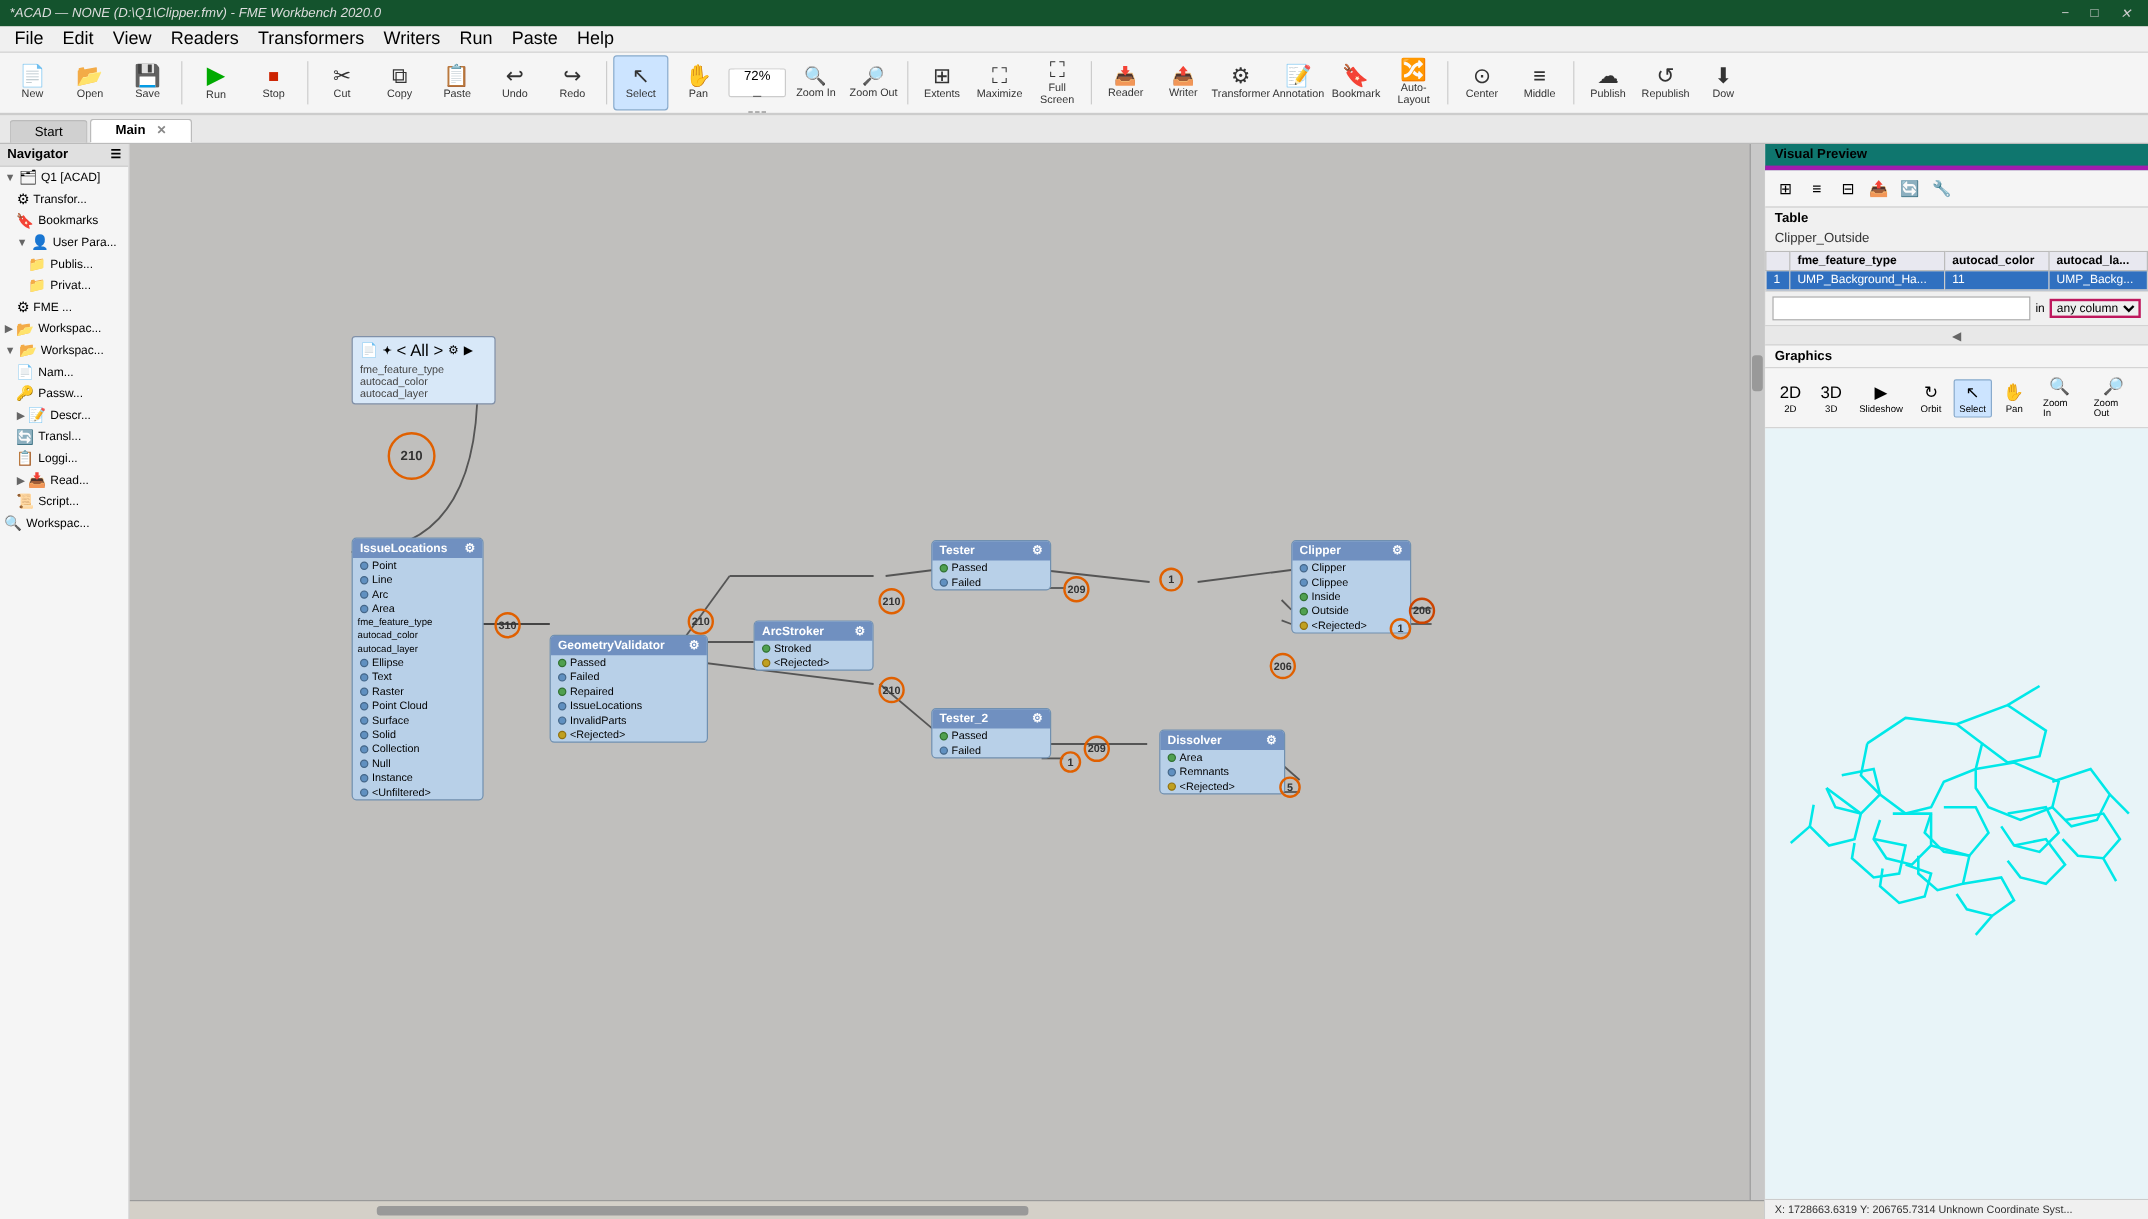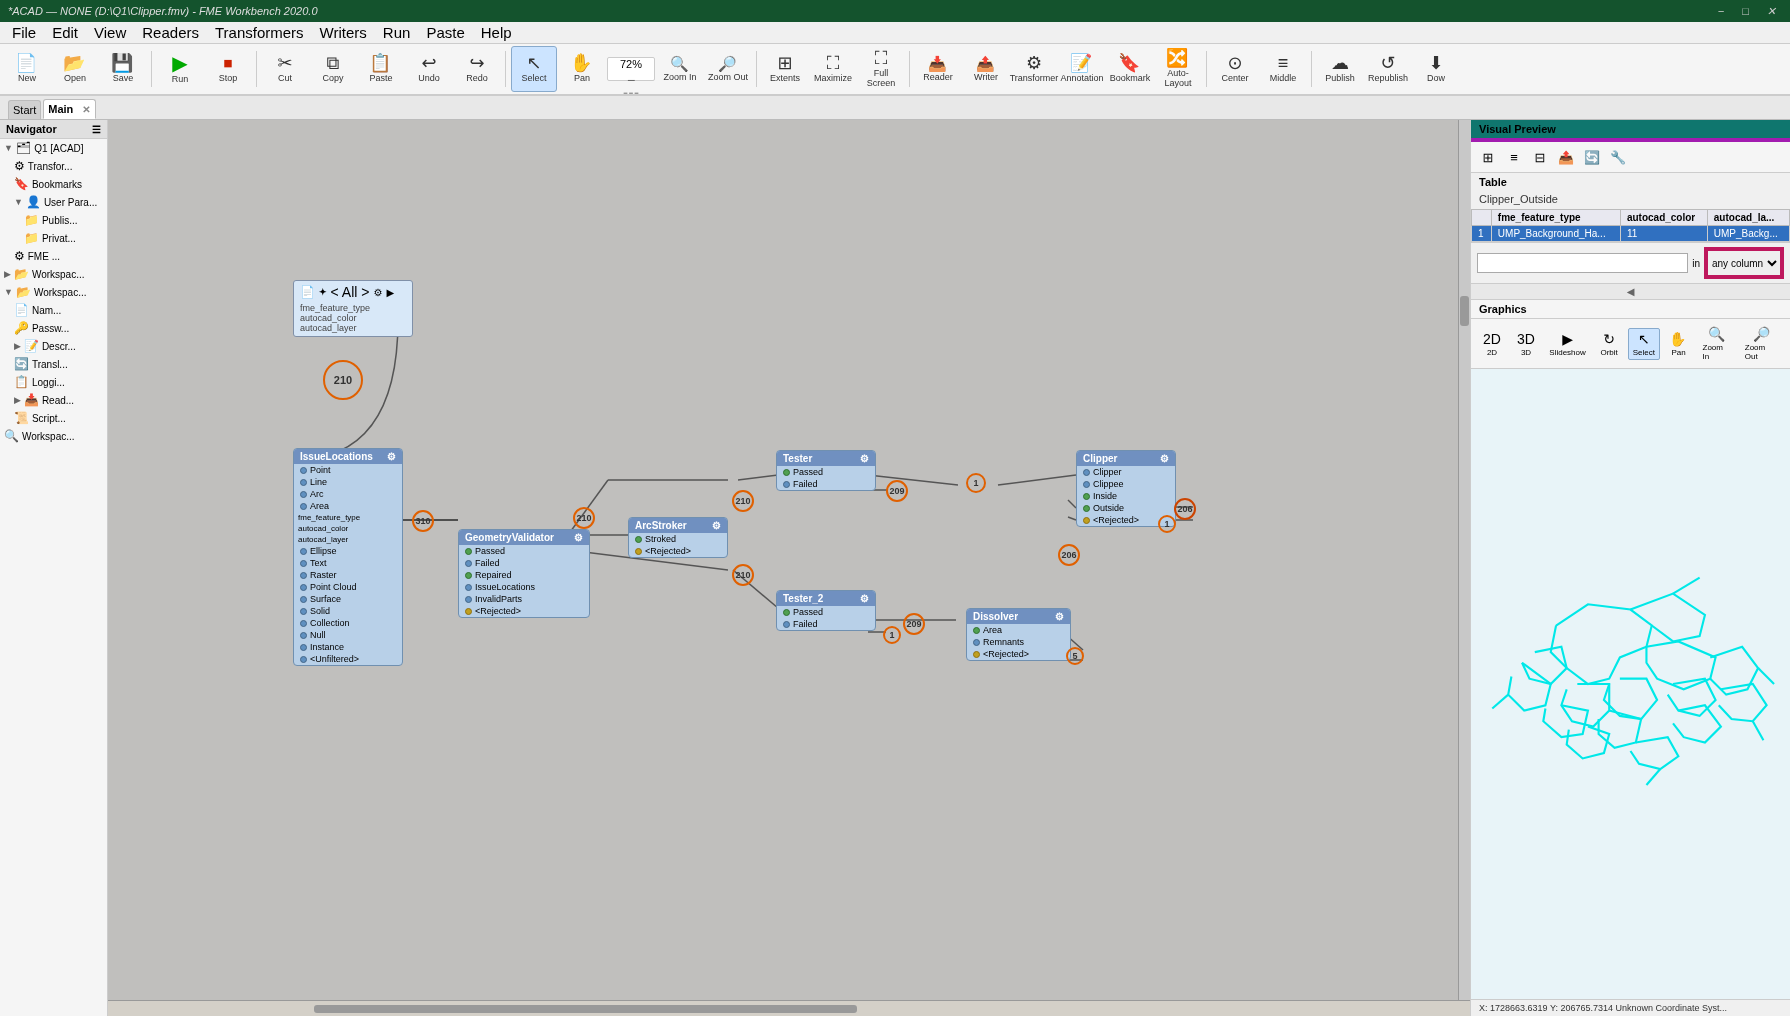--- a/index.html
+++ b/index.html
@@ -17,21 +17,21 @@
     .tb-btn { display: flex; flex-direction: column; align-items: center; justify-content: center; width: 46px; height: 46px; cursor: pointer; border: 1px solid transparent; border-radius: 3px; font-size: 9px; color: #333; gap: 2px; }
     .tb-btn .icon { font-size: 18px; line-height: 1; }
     .tb-btn .lbl { font-size: 9px; text-align: center; line-height: 1.1; }
     .tb-separator { width: 1px; height: 36px; background: #ccc; margin: 0 3px; }
     .tb-btn.active { background: #cce4ff; border-color: #88aacc; }
     .zoom-control { display: flex; align-items: center; gap: 2px; border: 1px solid #ccc; background: white; padding: 0 4px; height: 24px; border-radius: 2px; flex-direction: column; }
     .zoom-control input { width: 38px; border: none; outline: none; font-size: 11px; text-align: center; }
 
     
     #tabbar { background: #e8e8e8; height: 24px; display: flex; align-items: flex-end; padding: 0 8px; border-bottom: 1px solid #bbb; }
-    .tab { padding: 3px 4px; background: #d0d0d0; border: 1px solid #bbb; border-bottom: none; cursor: pointer; font-size: 11px; border-radius: 3px 3px 0 0; margin-right: 2px; }
+    .tab { padding: 3px 20px; background: #d0d0d0; border: 1px solid #bbb; border-bottom: none; cursor: pointer; font-size: 11px; border-radius: 3px 3px 0 0; margin-right: 2px; }
     .tab.active { background: white; border-bottom: 1px solid white; font-weight: bold; }
     .tab .close-x { margin-left: 6px; color: #888; font-size: 10px; }
 
     
     #main-layout { display: flex; height: calc(1016px - 22px - 22px - 52px - 24px); }
 
     
     #navigator { width: 108px; background: #f5f5f5; border-right: 1px solid #ccc; overflow: hidden; }
     #navigator .panel-title { background: #e0e0e0; padding: 3px 6px; font-weight: bold; font-size: 11px; border-bottom: 1px solid #ccc; display: flex; align-items: center; justify-content: space-between; }
     .nav-item { display: flex; align-items: center; padding: 2px 4px; cursor: pointer; font-size: 10px; }
@@ -51,21 +51,21 @@
     .vp-tb-btn { width: 22px; height: 22px; display: flex; align-items: center; justify-content: center; border: 1px solid transparent; border-radius: 2px; cursor: pointer; font-size: 13px; }
     #vp-table-section { border-bottom: 1px solid #ccc; }
     #vp-table-label { padding: 3px 8px; font-weight: bold; font-size: 11px; }
     #vp-table-name { padding: 2px 8px 4px; font-size: 11px; color: #333; }
     #vp-table { width: 100%; border-collapse: collapse; font-size: 10px; }
     #vp-table th { background: #e8e8f0; border: 1px solid #bbb; padding: 2px 6px; text-align: left; font-weight: bold; }
     #vp-table td { border: 1px solid #ccc; padding: 2px 6px; }
     #vp-table tr.selected td { background: #3070c0; color: white; }
     #vp-search { display: flex; align-items: center; padding: 4px 6px; gap: 4px; border-bottom: 1px solid #ccc; }
     #vp-search input { flex: 1; height: 20px; border: 1px solid #aaa; padding: 0 4px; font-size: 10px; }
-    #vp-search select { height: 32px; border: 4px solid #be185d; font-size: 10px; }
+    #vp-search select { height: 16px; border: 2px solid #be185d; font-size: 10px; }
     #vp-graphics-label { padding: 3px 8px; font-weight: bold; font-size: 11px; background: #f5f5f5; border-bottom: 1px solid #ccc; }
     #vp-graphics-toolbar { display: flex; align-items: center; padding: 4px 6px; gap: 4px; background: #f5f5f5; border-bottom: 1px solid #ccc; }
     .vp-gfx-btn { display: flex; flex-direction: column; align-items: center; font-size: 8px; cursor: pointer; padding: 2px 4px; border: 1px solid transparent; border-radius: 2px; min-width: 30px; }
     .vp-gfx-btn.active { background: #cce4ff; border-color: #88aacc; }
     .vp-gfx-btn .gfx-icon { font-size: 14px; margin-bottom: 1px; }
     #vp-viewport { flex: 1; background: #e8f4f8; position: relative; overflow: hidden; display: flex; align-items: center; justify-content: center; }
     #vp-coords { padding: 3px 8px; font-size: 9px; background: #f0f0f0; border-top: 1px solid #ccc; color: #333; }
 
     
     .wf-node { position: absolute; background: #b8d0e8; border: 1px solid #7090b0; border-radius: 4px; font-size: 10px; }

